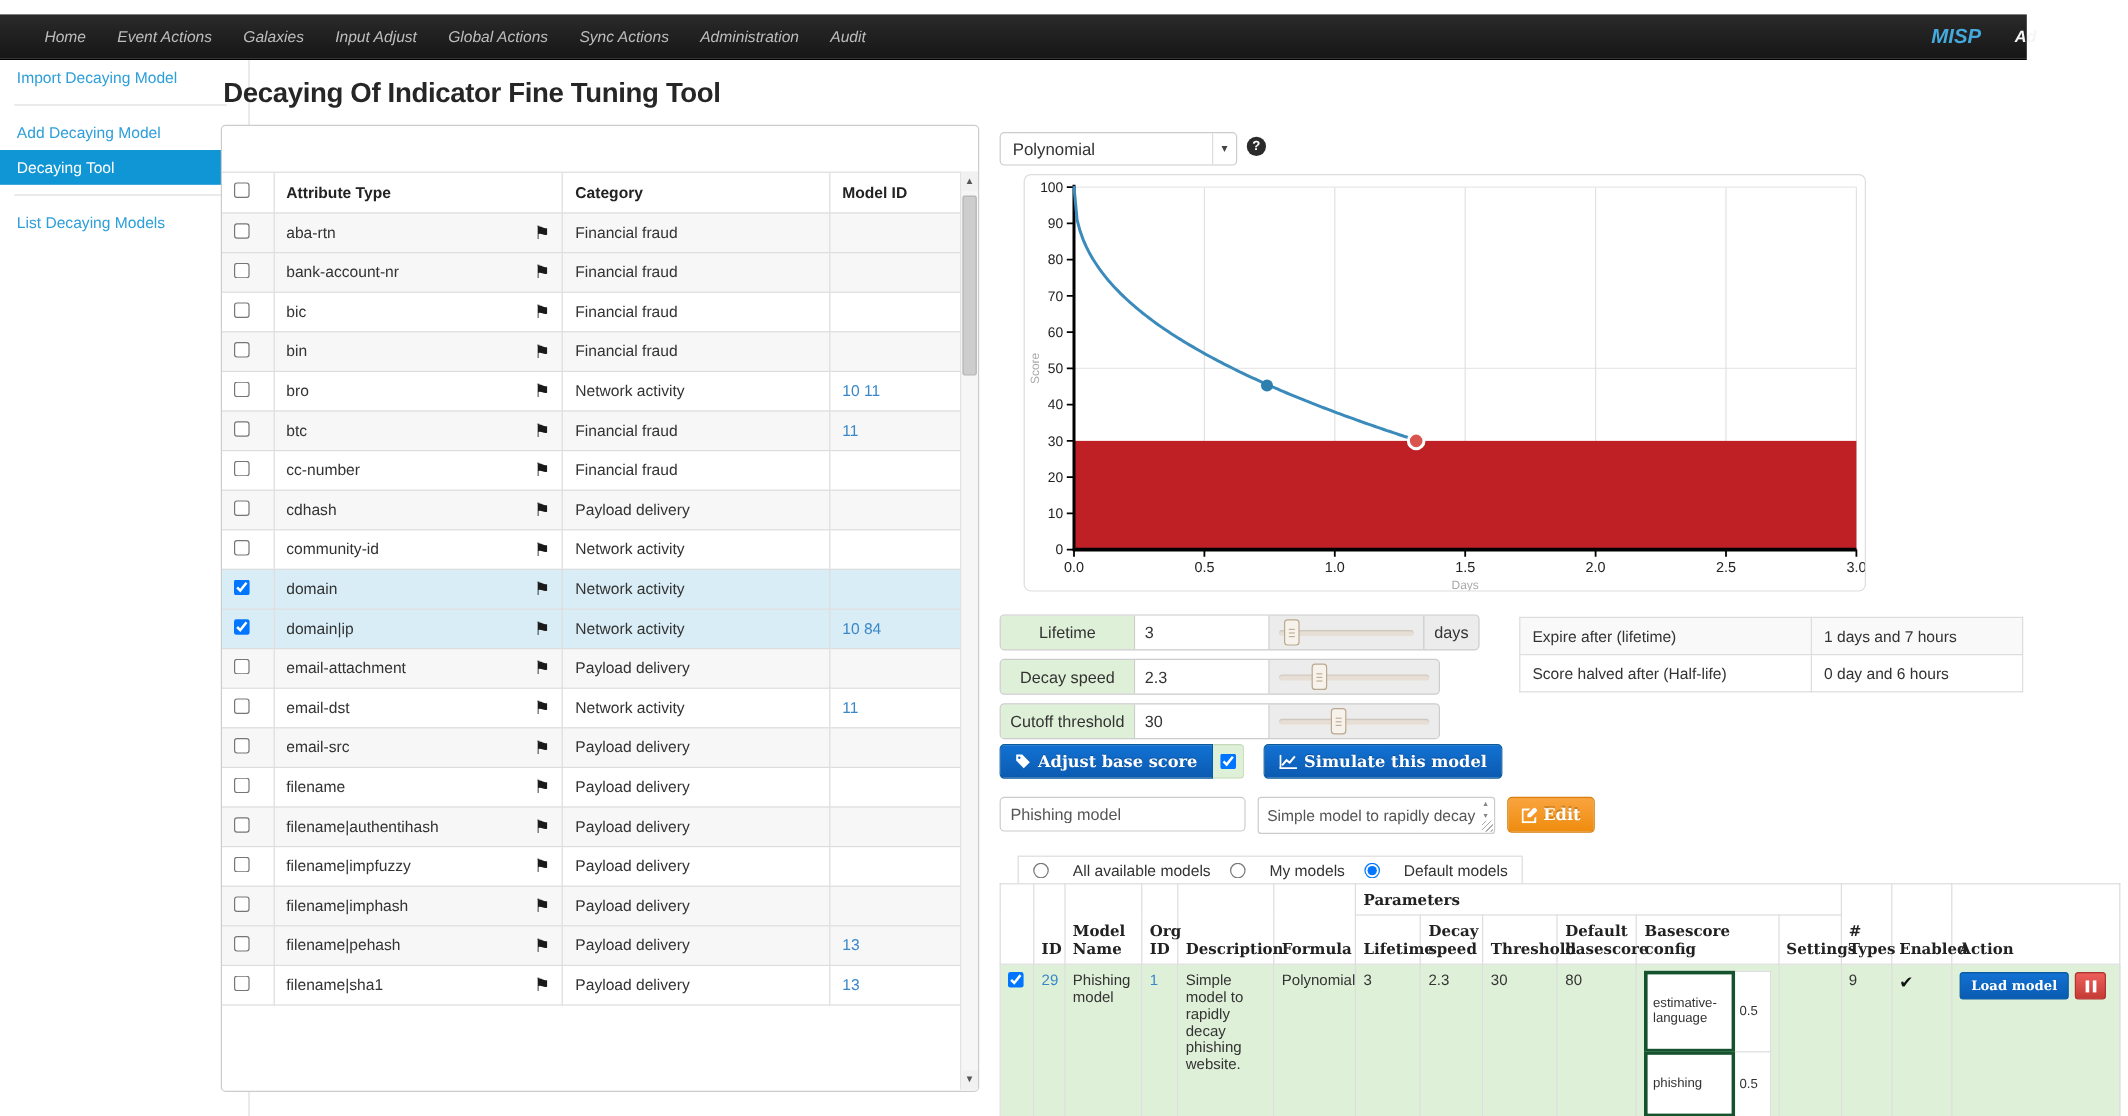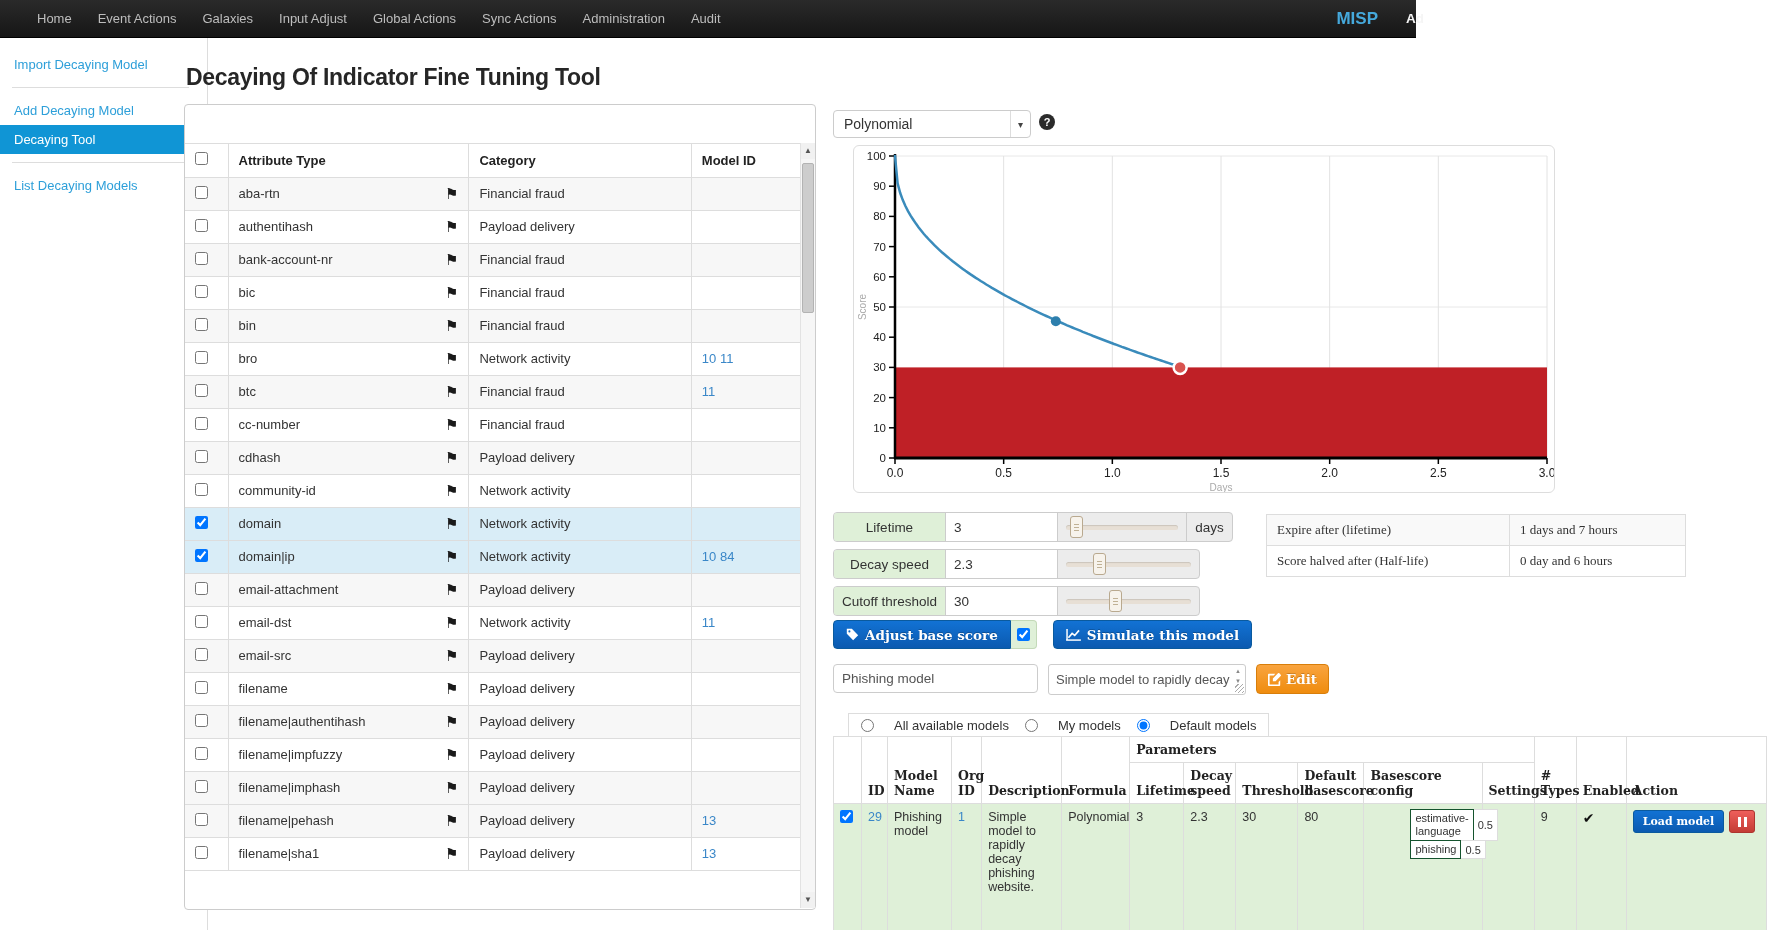--- a/index.html
+++ b/index.html
@@ -1,21 +1,21 @@
 <!DOCTYPE html>
 <html><head>
 <meta charset="utf-8">
 <style>
   * { margin:0; padding:0; box-sizing:border-box; }
   html,body { width:1773px; height:930px; overflow:hidden; background:#fff;
     font-family:"Liberation Sans", sans-serif; color:#333; position:relative; }
 
   
-  .navbar { position:absolute; left:0; top:0; width:1416px; height:38px;
-    background:linear-gradient(#2a2a2a,#161616); border-bottom:1px solid #000; z-index:50; }
+  .navbar { position:absolute; left:0; top:12px; width:1689px; height:38px;
+    background:linear-gradient(#2a2a2a,#161616); border-bottom:1px solid #000; z-index:50;font-style:italic; }
   .nav-items { display:flex; height:38px; padding-left:24px; }
   .nav-item { color:#bdbdbd; font-size:13px; line-height:38px; padding:0 13px; cursor:pointer; }
   .nav-brand { position:absolute; right:38px; top:0; line-height:38px; font-size:17px; font-weight:bold; color:#45a9dc; cursor:pointer; }
   .nav-user  { position:absolute; right:-8px; top:0; line-height:38px; font-size:13.5px; font-weight:bold; color:#f5f5f5; cursor:pointer; }
 
   
   .sidebar { position:absolute; left:0; top:38px; width:208px; height:892px;
     background:#fff; border-right:1px solid #ddd; padding-top:12px; }
   .side-item { font-size:13px; color:#2d9fd9; padding:7px 14px; cursor:pointer; }
   .side-item.active { background:#1095d5; color:#fff; }
@@ -76,21 +76,21 @@
   .sl-track-area { flex:1; position:relative; }
   .sl-track { position:absolute; left:8px; right:8px; top:12px; height:5px; border-radius:3px;
     background:#e7dfd5; box-shadow:inset 0 1px 1px rgba(0,0,0,.12); }
   .sl-thumb { position:absolute; top:3px; width:13px; height:22px; background:#f7f3ec;
     border:1px solid #b9a98f; border-radius:3px; cursor:pointer; padding-top:5px; }
   .sl-thumb i { display:block; height:1px; background:#c0b195; margin:2px 3px; }
   .sl-suffix { width:46px; border-left:1px solid #ccc; display:flex; align-items:center;
     justify-content:center; font-size:13.5px; color:#333; }
 
   
-  .info-table { position:absolute; left:1266px; top:514px; width:420px; border-collapse:collapse;font-family:Liberation Serif, serif; }
+  .info-table { position:absolute; left:1266px; top:514px; width:420px; border-collapse:collapse; }
   .info-table td { border:1px solid #ddd; height:31px; padding:0 10px; font-size:13px; color:#333; }
   .info-table tr:nth-child(odd) td { background:#f9f9f9; }
   .info-table td.k { width:243px; }
 
   
   .serif-btn { font-family:"DejaVu Serif", serif; font-weight:bold; color:#fff;
     background:linear-gradient(#1272d4,#0b5ab0); border:1px solid #0a5a9e; border-radius:4px;
     font-size:13.5px; height:29px; padding:0 12px; cursor:pointer; display:inline-flex;
     align-items:center; gap:6px; text-shadow:0 -1px 0 rgba(0,0,0,.25); }
   .btn-row { position:absolute; left:833px; top:620px; display:flex; align-items:center; }
@@ -122,21 +122,21 @@
   
   .models-table { position:absolute; left:833px; top:736px; width:934px; border-collapse:collapse;
     table-layout:fixed; background:#fff; }
   .models-table th { border:1px solid #ddd; font-family:"DejaVu Serif", serif; font-weight:bold;
     font-size:12.5px; color:#222; text-align:left; padding:5px 6px; vertical-align:bottom; background:#fff; }
   .models-table th.group { vertical-align:top; }
   .models-table td { border:1px solid #ddd; font-size:12.5px; padding:6px 6px; vertical-align:top;
     background:#dff0d8; color:#333; }
   .id-link { color:#3a87c8; cursor:pointer;text-align:right; }
   .bsc-row { display:flex; margin-top:-1px; }
-  .bsc-row .k { flex:1; background:#fff; border:1px solid #14532d; padding:2px 4px; font-size:11px; line-height:13px;margin-left:40px; }
+  .bsc-row .k { flex:1; background:#fff; border:3px solid #14532d; padding:18px 4px; font-size:11px; line-height:13px; }
   .bsc-row .v { width:30px; background:#fff; border:1px solid #ddd; border-left:0; padding:2px 4px;
     font-size:11px; display:flex; align-items:center; }
   .load-btn { font-family:"DejaVu Serif", serif; font-weight:bold; font-size:11px; color:#fff;
     background:linear-gradient(#1272d4,#0b5ab0); border:1px solid #0a5a9e; border-radius:3px;
     height:23px; padding:0 9px; cursor:pointer; }
   .pause-btn { width:26px; height:23px; background:linear-gradient(#ee5f5b,#c43c35);
     border:1px solid #ad352f; border-radius:3px; cursor:pointer; display:inline-flex;
     align-items:center; justify-content:center; margin-left:5px; vertical-align:top; }
   .pause-btn span { display:inline-block; width:3px; height:10px; background:#fff; margin:0 1.5px; }
   .enabled-check { font-size:14px; color:#111; }
@@ -191,31 +191,20 @@
       <tbody id="attr-rows">
           <tr class="odd">
             <td><input type="checkbox" style=""></td>
             <td>
               <div class="cell-type">
                 <span>aba-rtn</span>
                 <span class="flag-icon">⚑</span>
               </div>
             </td>
             <td>Financial fraud</td>
-            <td></td>
-          </tr>
-          <tr>
-            <td><input type="checkbox" style=""></td>
-            <td>
-              <div class="cell-type">
-                <span>authentihash</span>
-                <span class="flag-icon">⚑</span>
-              </div>
-            </td>
-            <td>Payload delivery</td>
             <td></td>
           </tr>
           <tr class="odd">
             <td><input type="checkbox" style=""></td>
             <td>
               <div class="cell-type">
                 <span>bank-account-nr</span>
                 <span class="flag-icon">⚑</span>
               </div>
             </td>

